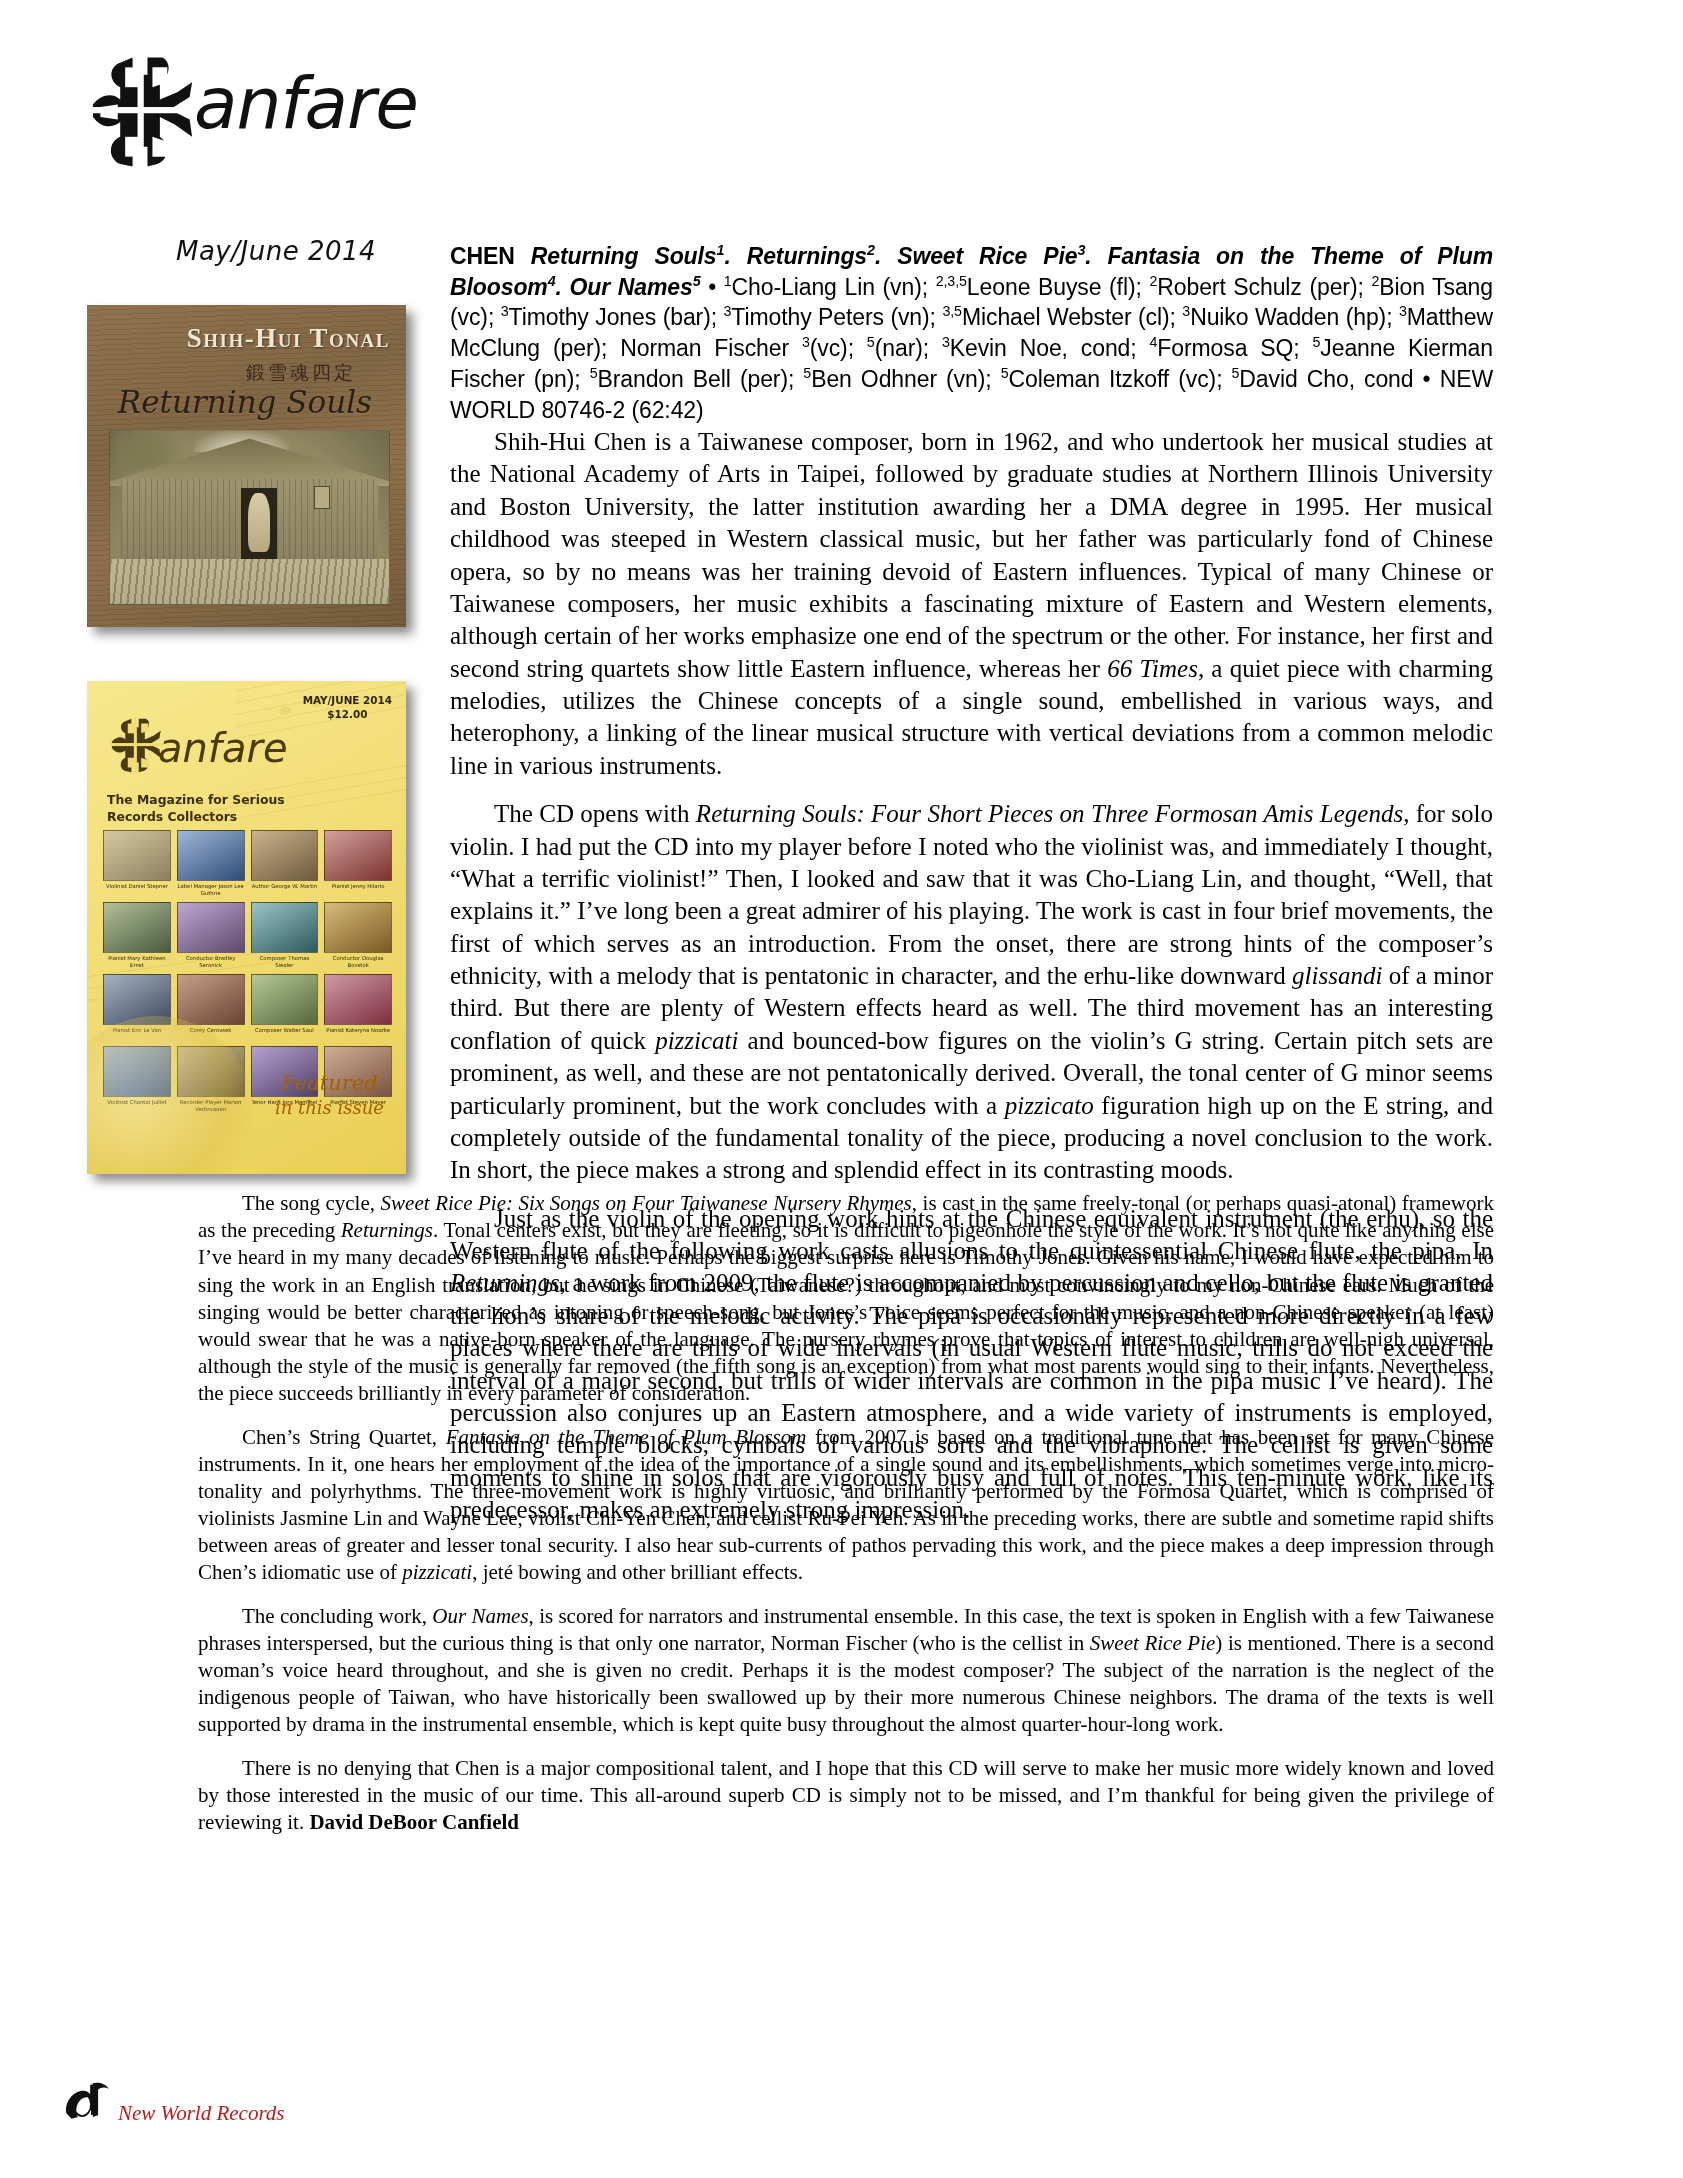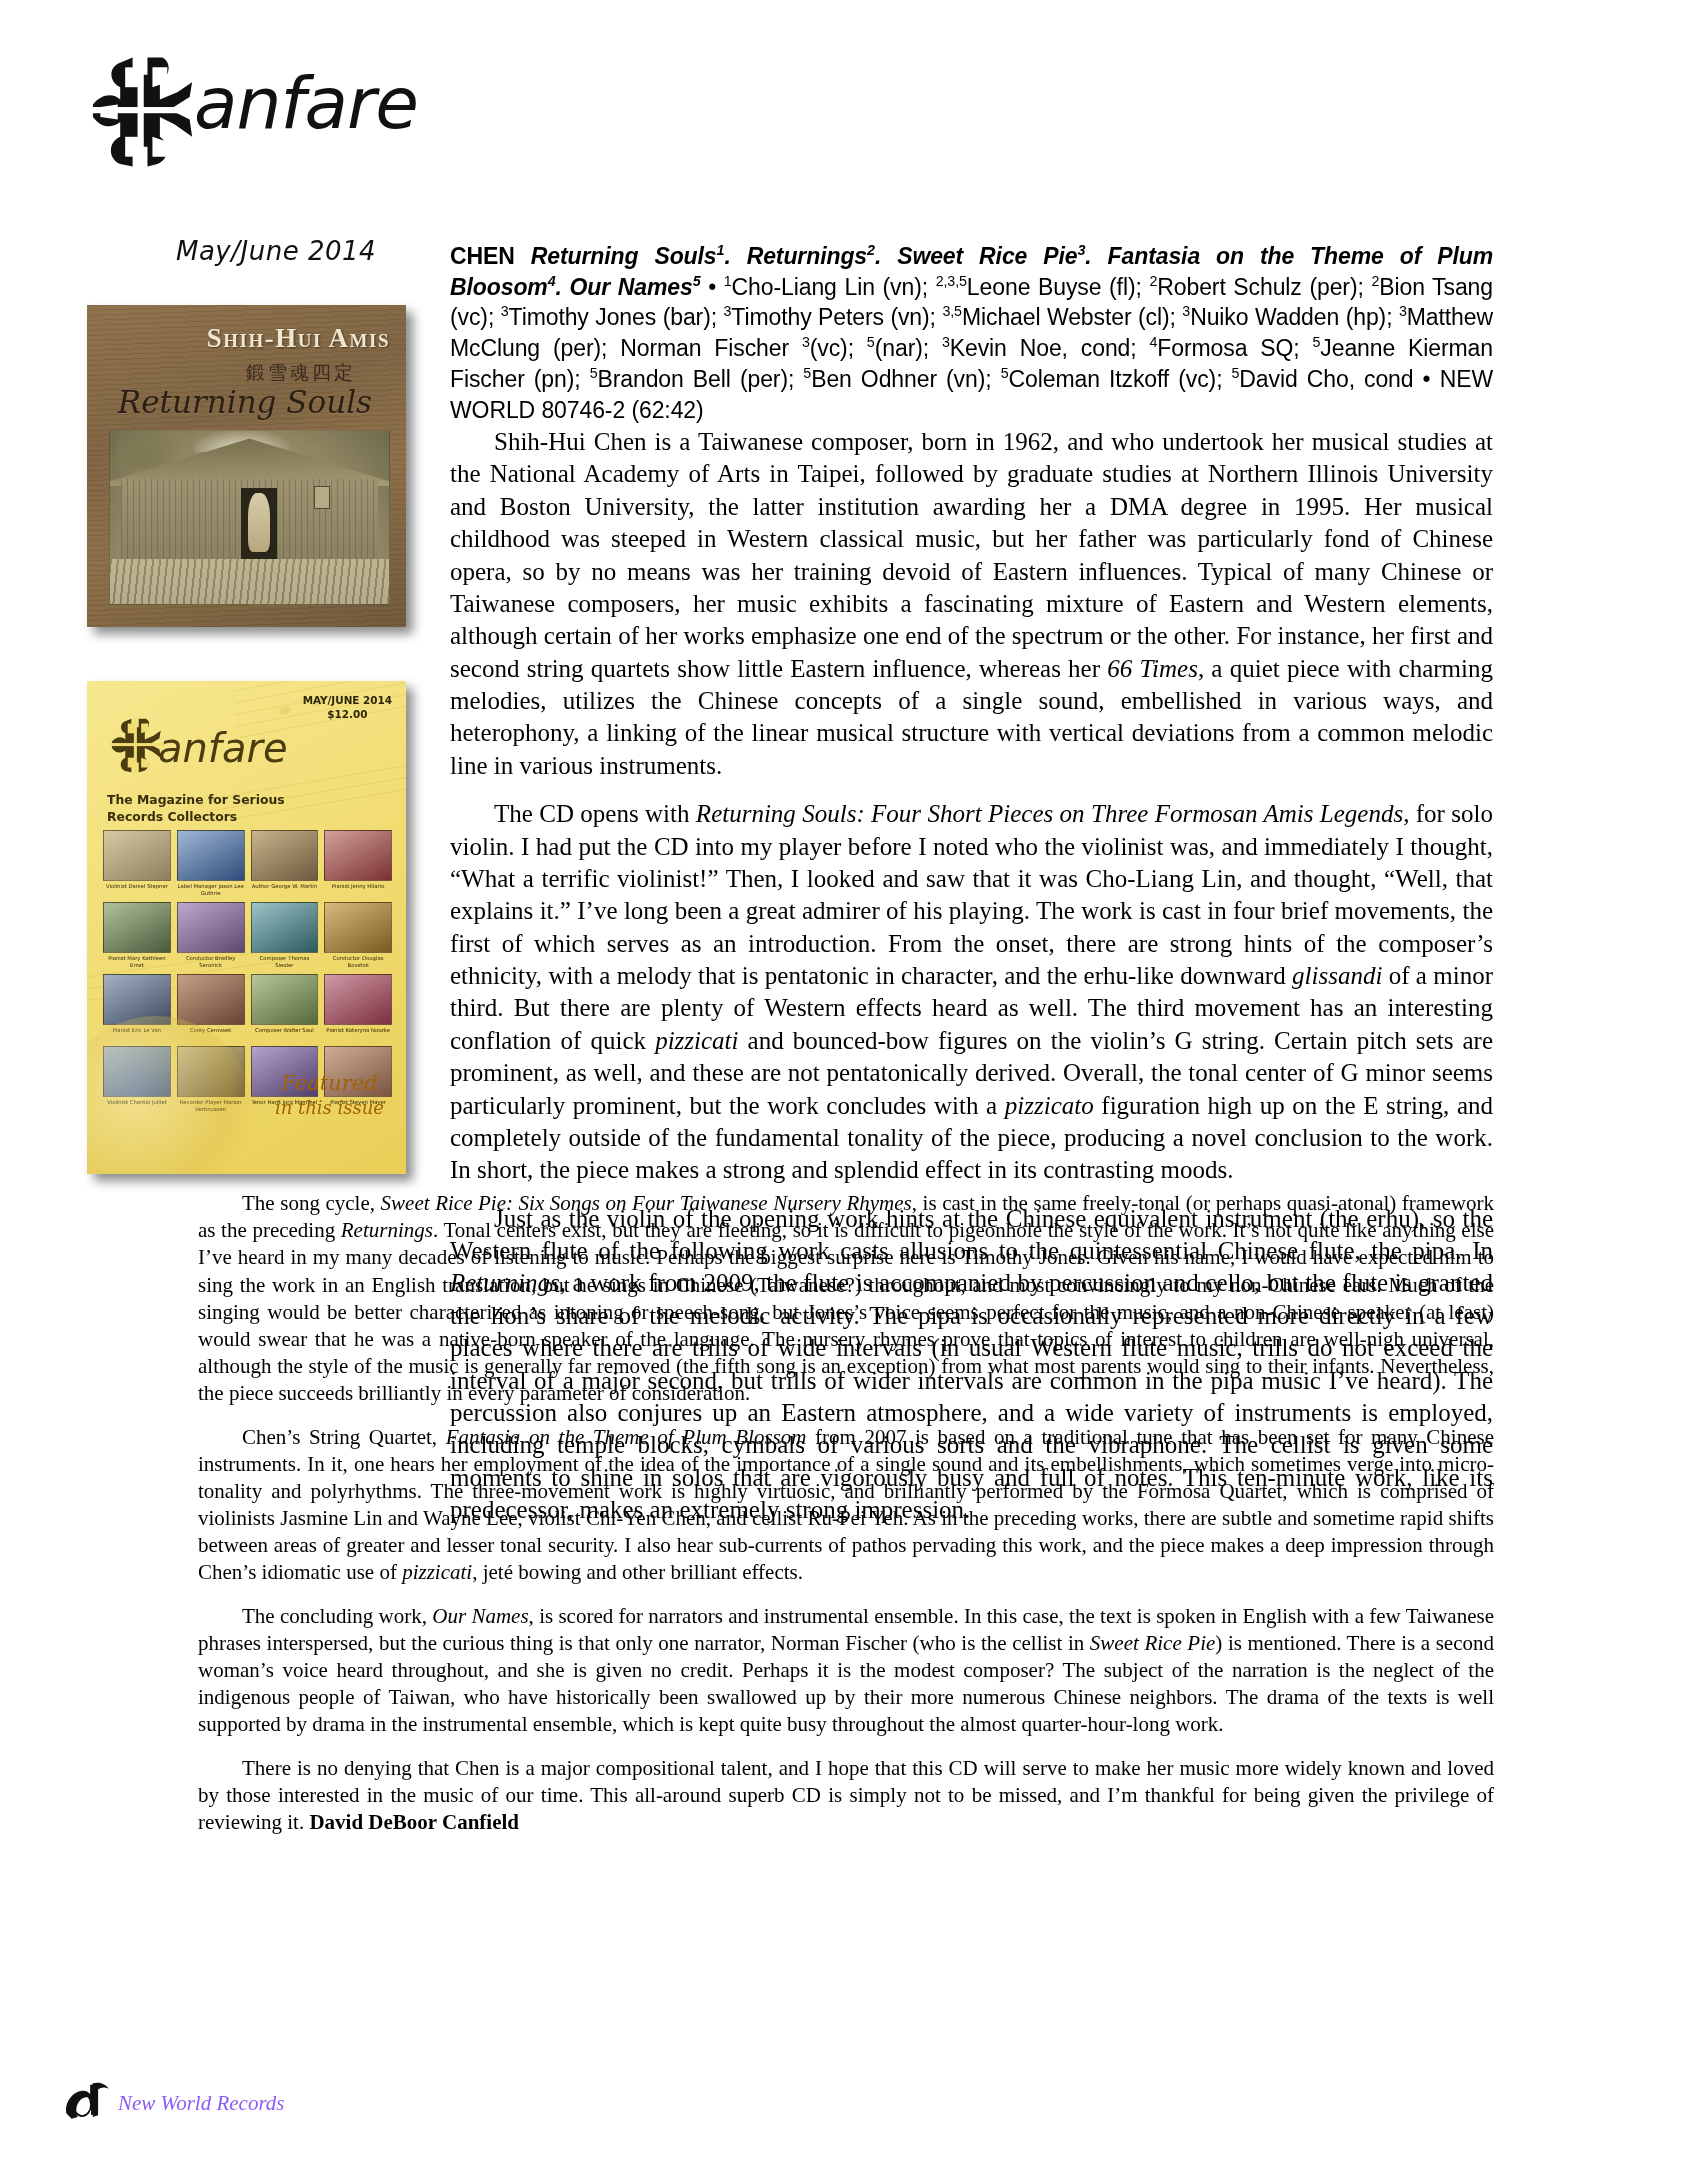--- a/index.html
+++ b/index.html
@@ -360,25 +360,25 @@
   .nw-mark {
     position: absolute;
     left: 0;
     top: 0;
     width: 53px;
     height: 48px;
   }
   .nw-text {
     position: absolute;
     left: 57px;
-    top: 14px;
+    top: 24px;
     font-family: "Liberation Serif", serif;
     font-style: italic;
     font-size: 21px;
-    color: #8b5cf6;
+    color: #b91c1c;
   }
 </style>
 </head>
 <body>
 
 <div class="page">
 
   <div class="masthead">
     <div class="logo-wrap">
       <svg class="logo-mono" viewBox="0 0 100 100">
@@ -396,21 +396,21 @@
           <rect x="6" y="46" width="88" height="5" fill="#fff"></rect>
         </g>
       </svg>
       <div class="logo-word">anfare</div>
     </div>
     <div class="issue-date">May/June 2014</div>
   </div>
 
   <div class="cover-cd">
     <div class="cd-wood"></div>
-    <div class="cd-title">Shih-Hui Amis</div>
+    <div class="cd-title">Shih-Hui Tonal</div>
     <div class="cd-cjk">鍛雪魂四定</div>
     <div class="cd-script">Returning Souls</div>
     <div class="cd-photo">
       <div class="hut-sky"></div>
       <div class="hut-palm"></div>
       <div class="hut-roof"></div>
       <div class="hut-wall"></div>
       <div class="hut-window"></div>
       <div class="hut-door"></div>
       <div class="hut-figure"></div>

